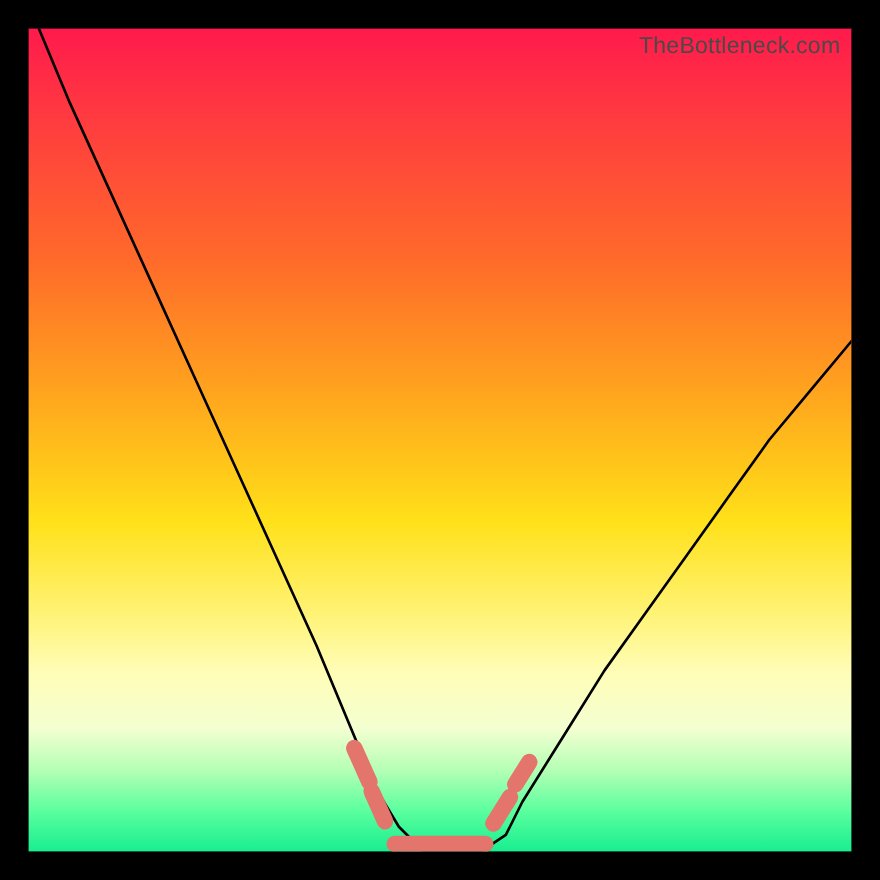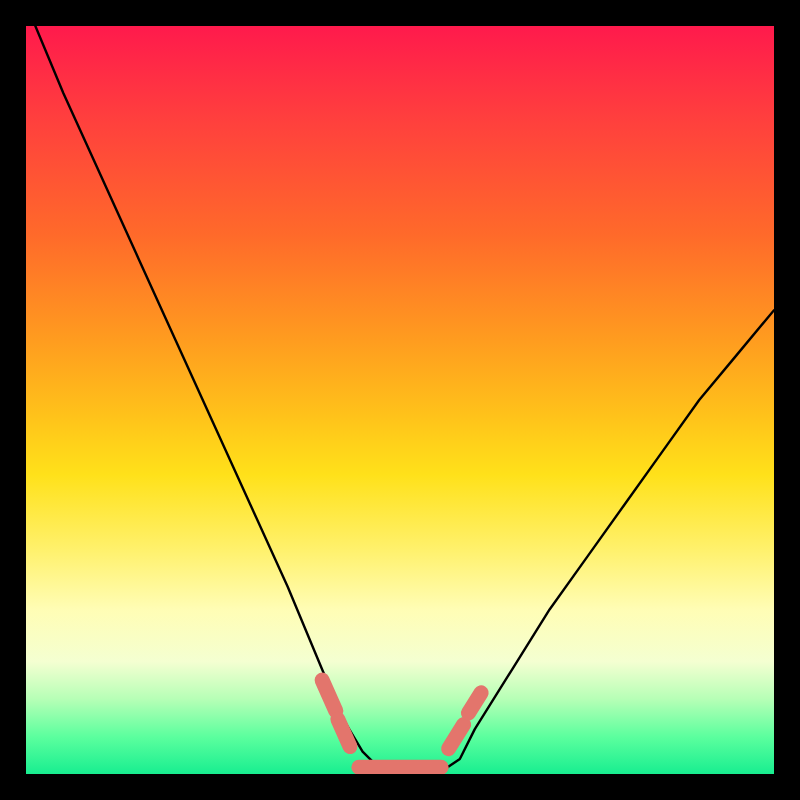--- a/index.html
+++ b/index.html
@@ -50,20 +50,21 @@
     position: absolute;
     left: 0;
     top: 0;
   }
 </style>
 </head>
 <body>
 
 <div class="frame">
   <div class="plot-area">
+    <div class="watermark">TheBottleneck.com</div>
     <svg id="chart-svg" width="748" height="748" viewBox="0 0 748 748">
         <path d="M0.00 -22.44 L37.40 67.32 L74.80 149.60 L112.20 231.88 L149.60 314.16 L187.00 396.44 L224.40 478.72 L261.80 561.00 L299.20 650.76 L314.16 688.16 L336.60 725.56 L359.04 748.00 L374.00 748.00 L388.96 748.00 L411.40 748.00 L433.84 733.04 L448.80 703.12 L486.20 643.28 L523.60 583.44 L561.00 531.08 L598.40 478.72 L635.80 426.36 L673.20 374.00 L710.60 329.12 L748.00 284.24" fill="none" stroke="#000000" stroke-width="2.4" stroke-linecap="round" stroke-linejoin="round"></path>
         <line x1="296.09" y1="654.09" x2="309.79" y2="684.83" stroke="#e3756c" stroke-width="15" stroke-linecap="round"></line>
         <line x1="311.82" y1="693.19" x2="323.98" y2="720.53" stroke="#e3756c" stroke-width="15" stroke-linecap="round"></line>
         <line x1="332.86" y1="741.27" x2="415.14" y2="741.27" stroke="#e3756c" stroke-width="15" stroke-linecap="round"></line>
         <line x1="422.57" y1="722.65" x2="437.63" y2="698.55" stroke="#e3756c" stroke-width="15" stroke-linecap="round"></line>
         <line x1="442.46" y1="687.09" x2="455.14" y2="666.79" stroke="#e3756c" stroke-width="15" stroke-linecap="round"></line>
       </svg>
   </div>
 </div>

